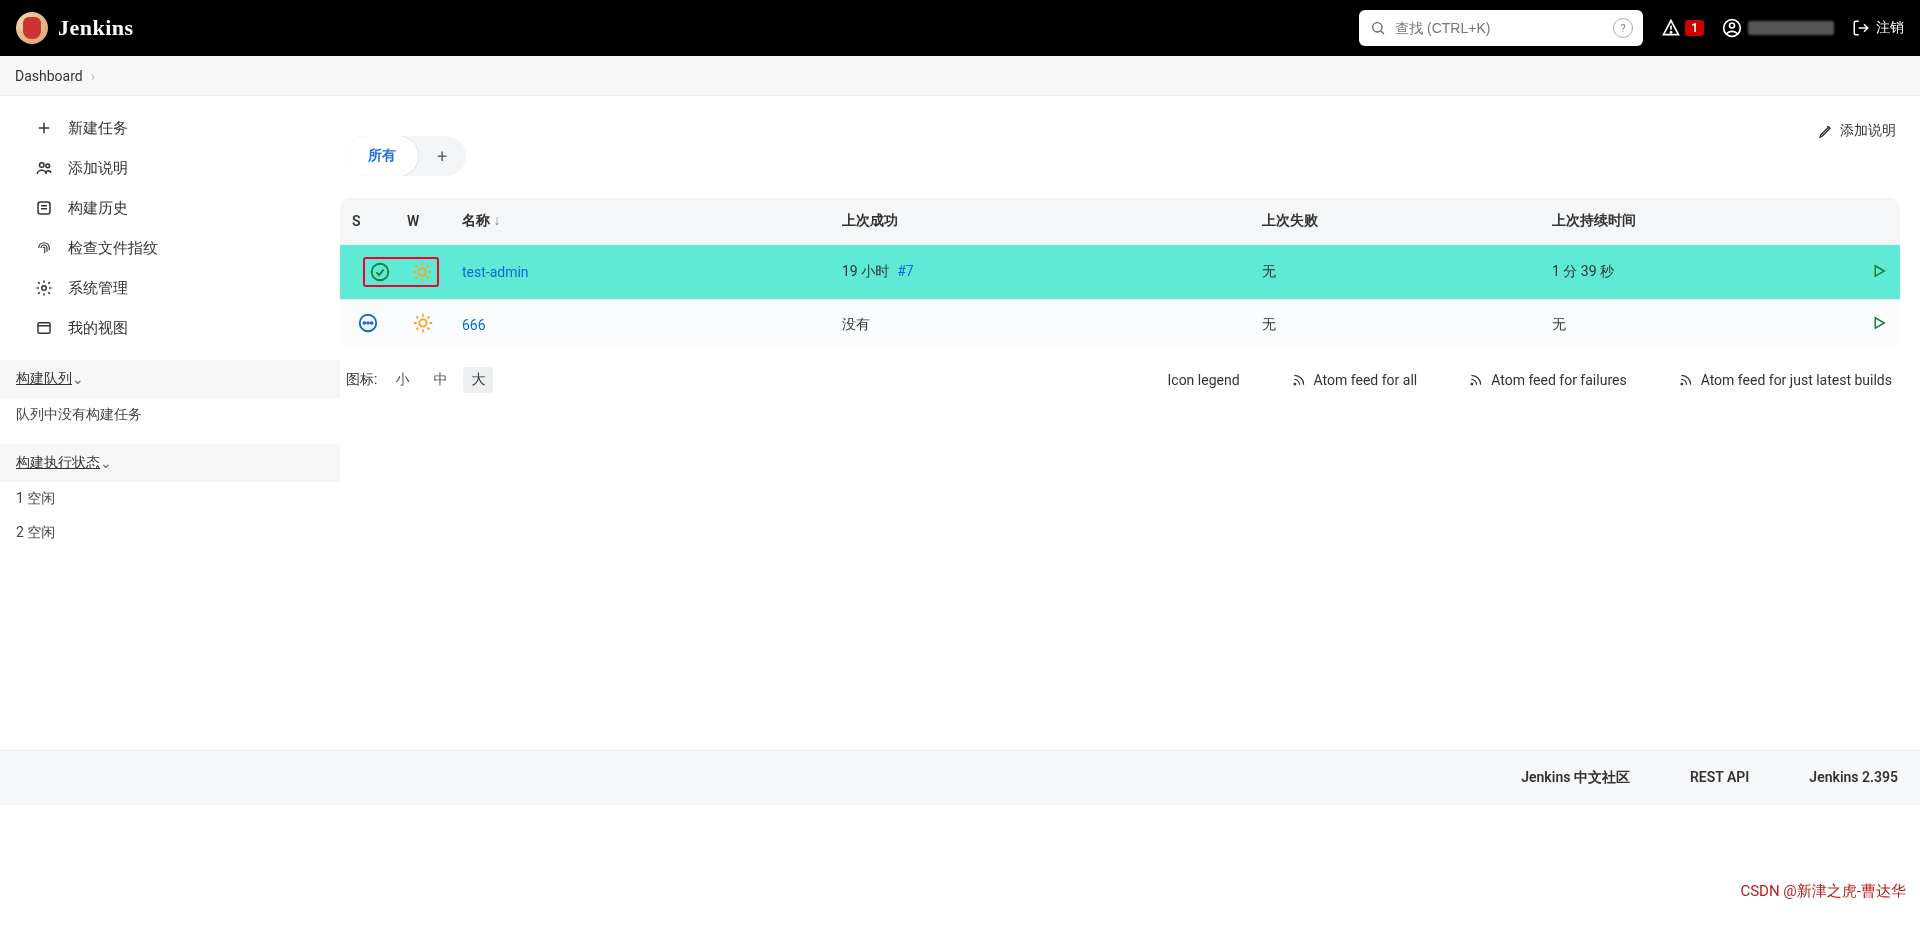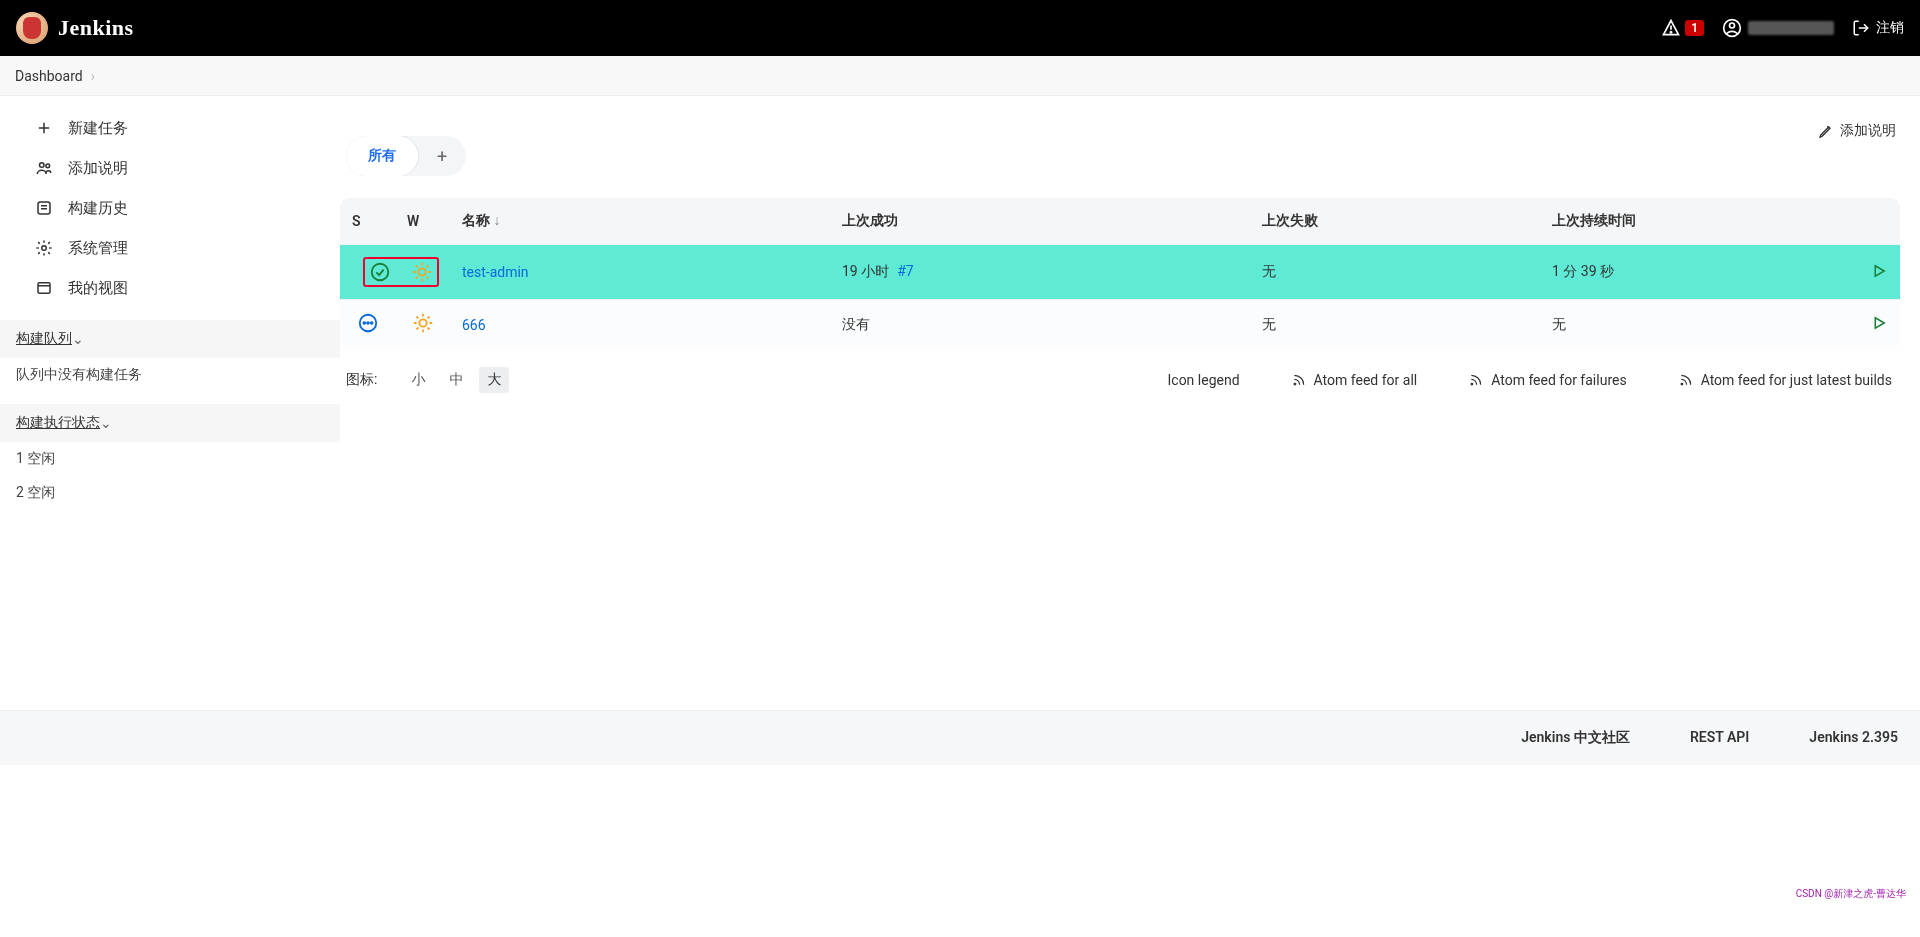--- a/index.html
+++ b/index.html
@@ -61,38 +61,48 @@
     .build-link { color:#0969da; margin-left:8px; }
 
     .highlight { border:2px solid #e03; border-radius:3px; display:inline-flex; align-items:center; padding:2px 4px; gap:20px; }
 
     .status-dot { width:22px; height:22px; display:inline-block; }
     .weather { width:22px; height:22px; display:inline-block; }
     .play { color:#1a7f37; cursor:pointer; }
 
     .bottombar { display:flex; align-items:center; justify-content:space-between; padding:18px 8px 10px 6px; font-size:14px; color:#333; }
     .sizebar { display:flex; align-items:center; gap:8px; }
-    .sizebar .lbl { margin-right:18px; }
+    .sizebar .lbl { margin-right:2px; }
     .size-opt { padding:4px 8px; border-radius:4px; cursor:pointer; color:#555; }
     .size-opt.active { background:#eceef0; color:#333; font-weight:500; }
     .feedbar { display:flex; align-items:center; gap:32px; }
     .feed-item { display:flex; align-items:center; gap:8px; color:#333; cursor:pointer;margin-left:20px; }
 
     .footer { background:#f6f7f8; border-top:1px solid #eee; padding:18px 22px; display:flex; justify-content:flex-end; gap:60px; font-size:14px; color:#333; }
-    .watermark { position:fixed; right:14px; bottom:36px; color:#a21caf; font-size:10px; pointer-events:none;margin-top:8px; }
+    .watermark { position:fixed; right:14px; bottom:36px; color:#b91c1c; font-size:15px; pointer-events:none;margin-top:8px; }
   </style>
 </head>
 <body>
 
 <div class="topbar">
   <div class="topbar-left">
     <span class="logo-badge"></span>
     <span class="logo-text">Jenkins</span>
   </div>
   <div class="topbar-right">
+    <div class="searchbox">
+      <span class="ico">
+        <svg viewBox="0 0 24 24" width="16" height="16" fill="none" stroke="#666" stroke-width="2">
+            <circle cx="11" cy="11" r="7"></circle>
+            <line x1="21" y1="21" x2="16.5" y2="16.5"></line>
+          </svg>
+      </span>
+      <input type="text" placeholder="查找 (CTRL+K)" style="">
+      <span class="help-circ">?</span>
+    </div>
     <span class="alert-wrap">
       <svg viewBox="0 0 24 24" width="20" height="20" fill="none" stroke="#fff" stroke-width="2">
           <path d="M12 3 L3 20 H21 Z"></path>
           <line x1="12" y1="9" x2="12" y2="14"></line>
           <circle cx="12" cy="17" r="0.8" fill="#fff"></circle>
         </svg>
       <span class="alert-badge">1</span>
     </span>
     <span class="user-wrap">
       <svg viewBox="0 0 24 24" width="20" height="20" fill="none" stroke="#fff" stroke-width="2">
@@ -143,20 +153,30 @@
     </div>
     <div class="side-link">
       <span class="ico">
           <svg viewBox="0 0 24 24" width="18" height="18" stroke="#333" stroke-width="2" fill="none">
             <rect x="4" y="4" width="16" height="16" rx="3"></rect>
             <line x1="8" y1="9" x2="16" y2="9"></line>
             <line x1="8" y1="13" x2="16" y2="13"></line>
           </svg>
         </span>
       <span>构建历史</span>
+    </div>
+    <div class="side-link">
+      <span class="ico">
+          <svg viewBox="0 0 24 24" width="18" height="18" stroke="#333" stroke-width="1.5" fill="none">
+            <path d="M5 12c0-4 3-7 7-7s7 3 7 7v3"></path>
+            <path d="M8 12c0-2 2-4 4-4s4 2 4 4v5"></path>
+            <path d="M11 12c0-.6.4-1 1-1s1 .4 1 1v7"></path>
+          </svg>
+        </span>
+      <span>检查文件指纹</span>
     </div>
     <div class="side-link">
       <span class="ico">
           <svg viewBox="0 0 24 24" width="18" height="18" stroke="#333" stroke-width="2" fill="none">
             <circle cx="12" cy="12" r="3"></circle>
             <path d="M12 2v3M12 19v3M4.2 4.2l2.1 2.1M17.7 17.7l2.1 2.1M2 12h3M19 12h3M4.2 19.8l2.1-2.1M17.7 6.3l2.1-2.1"></path>
           </svg>
         </span>
       <span>系统管理</span>
     </div>

